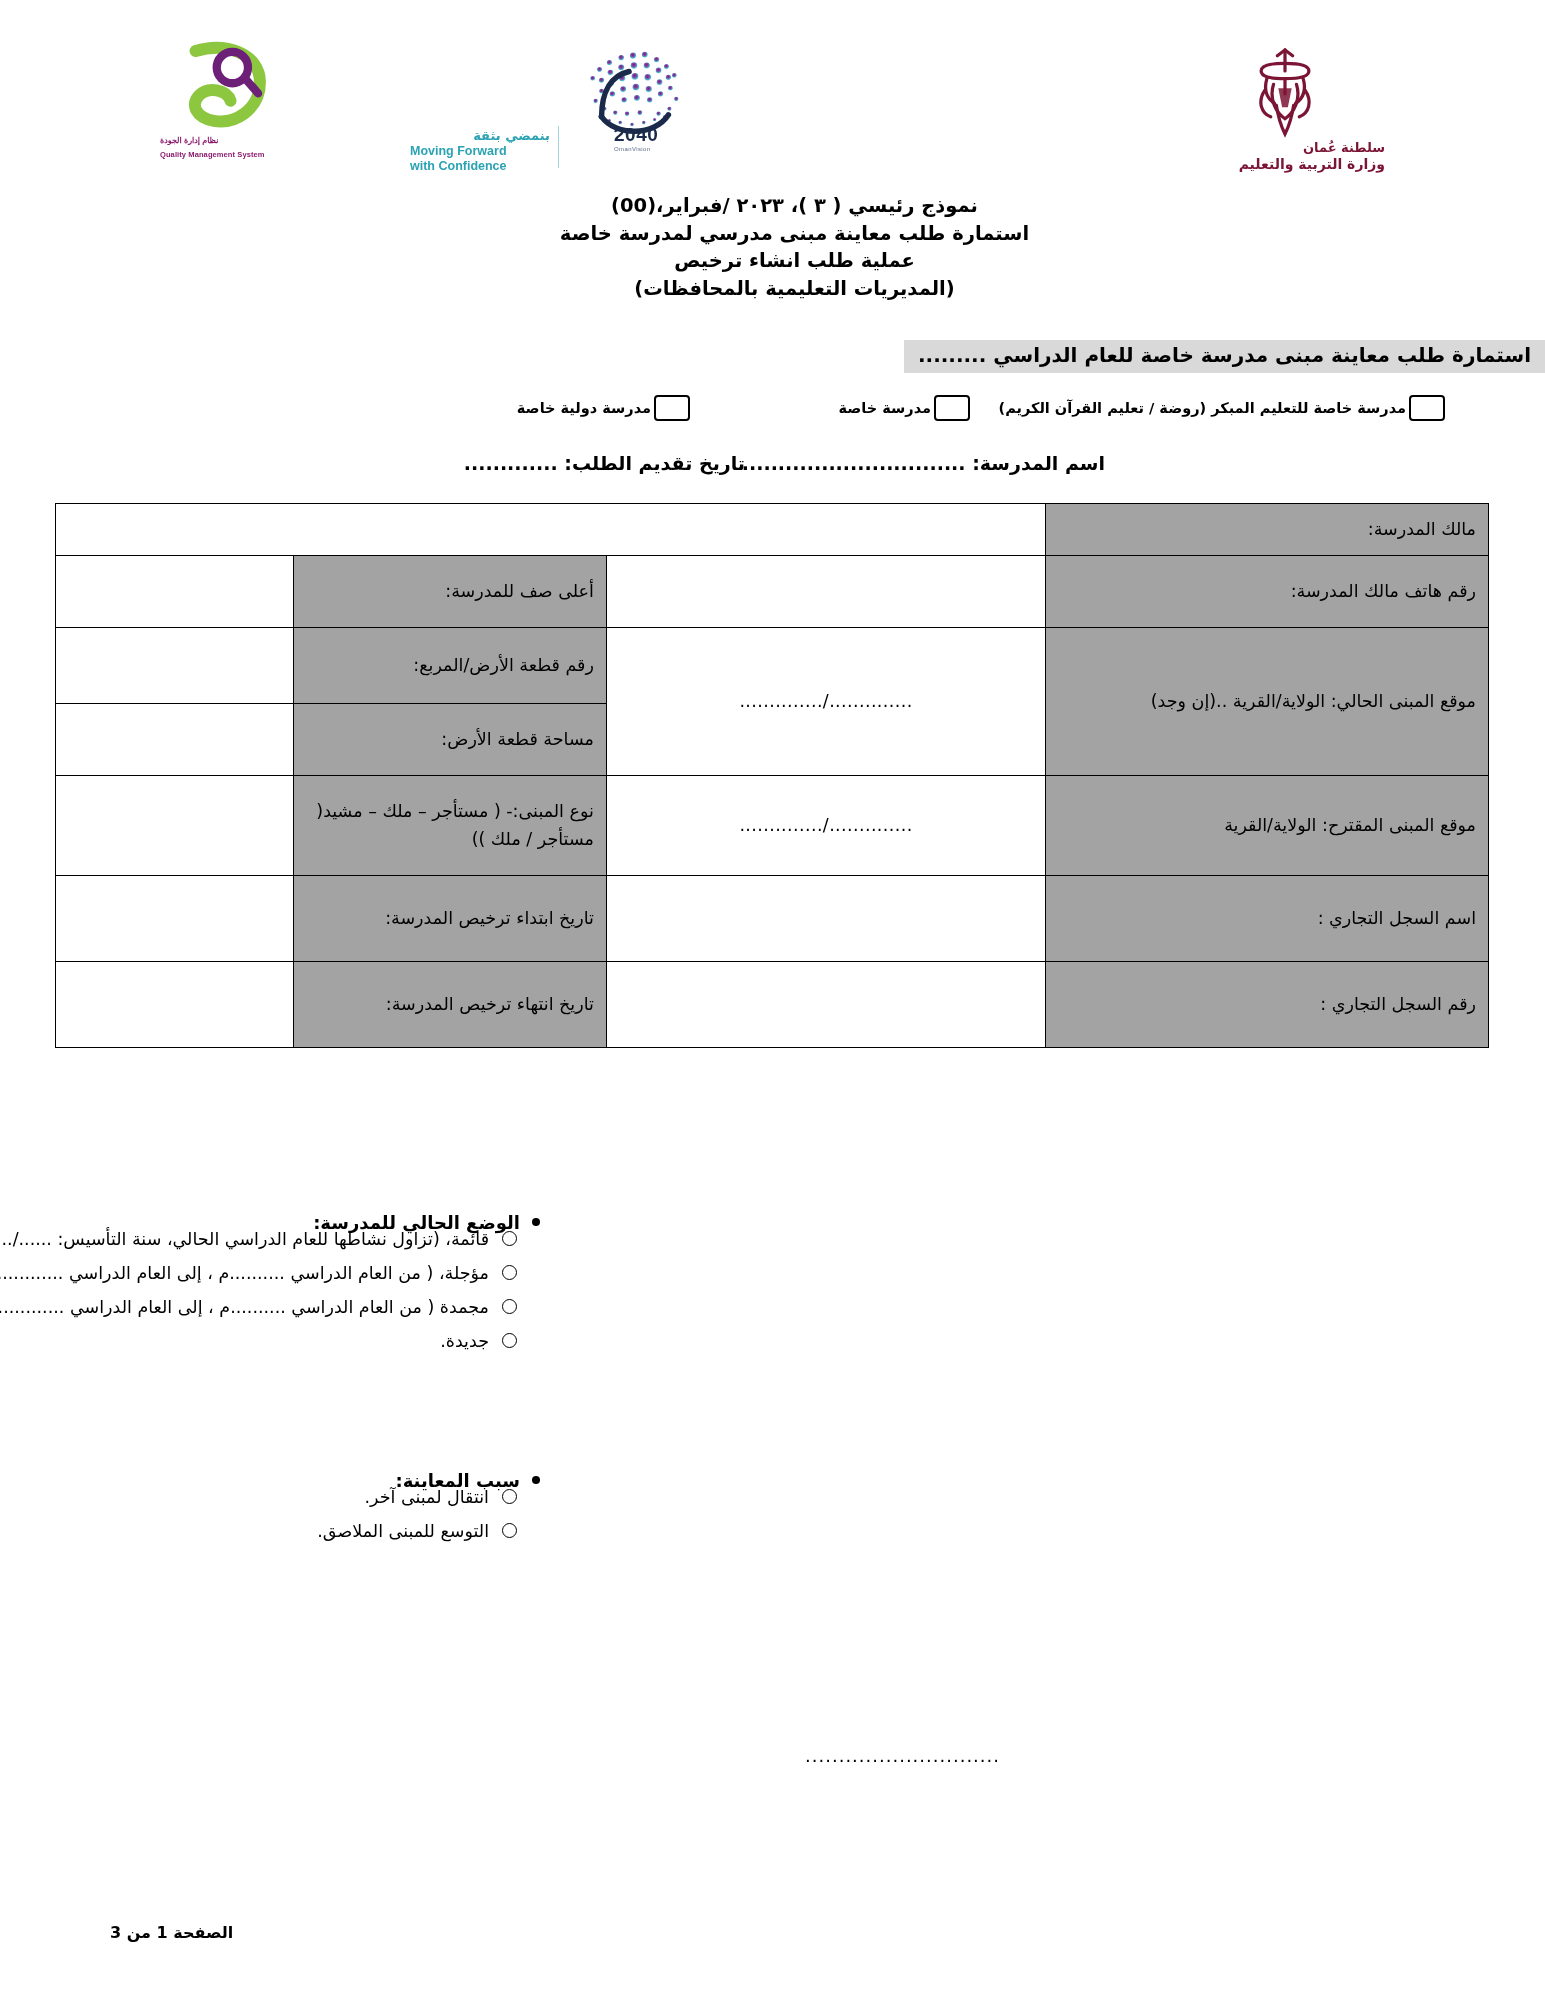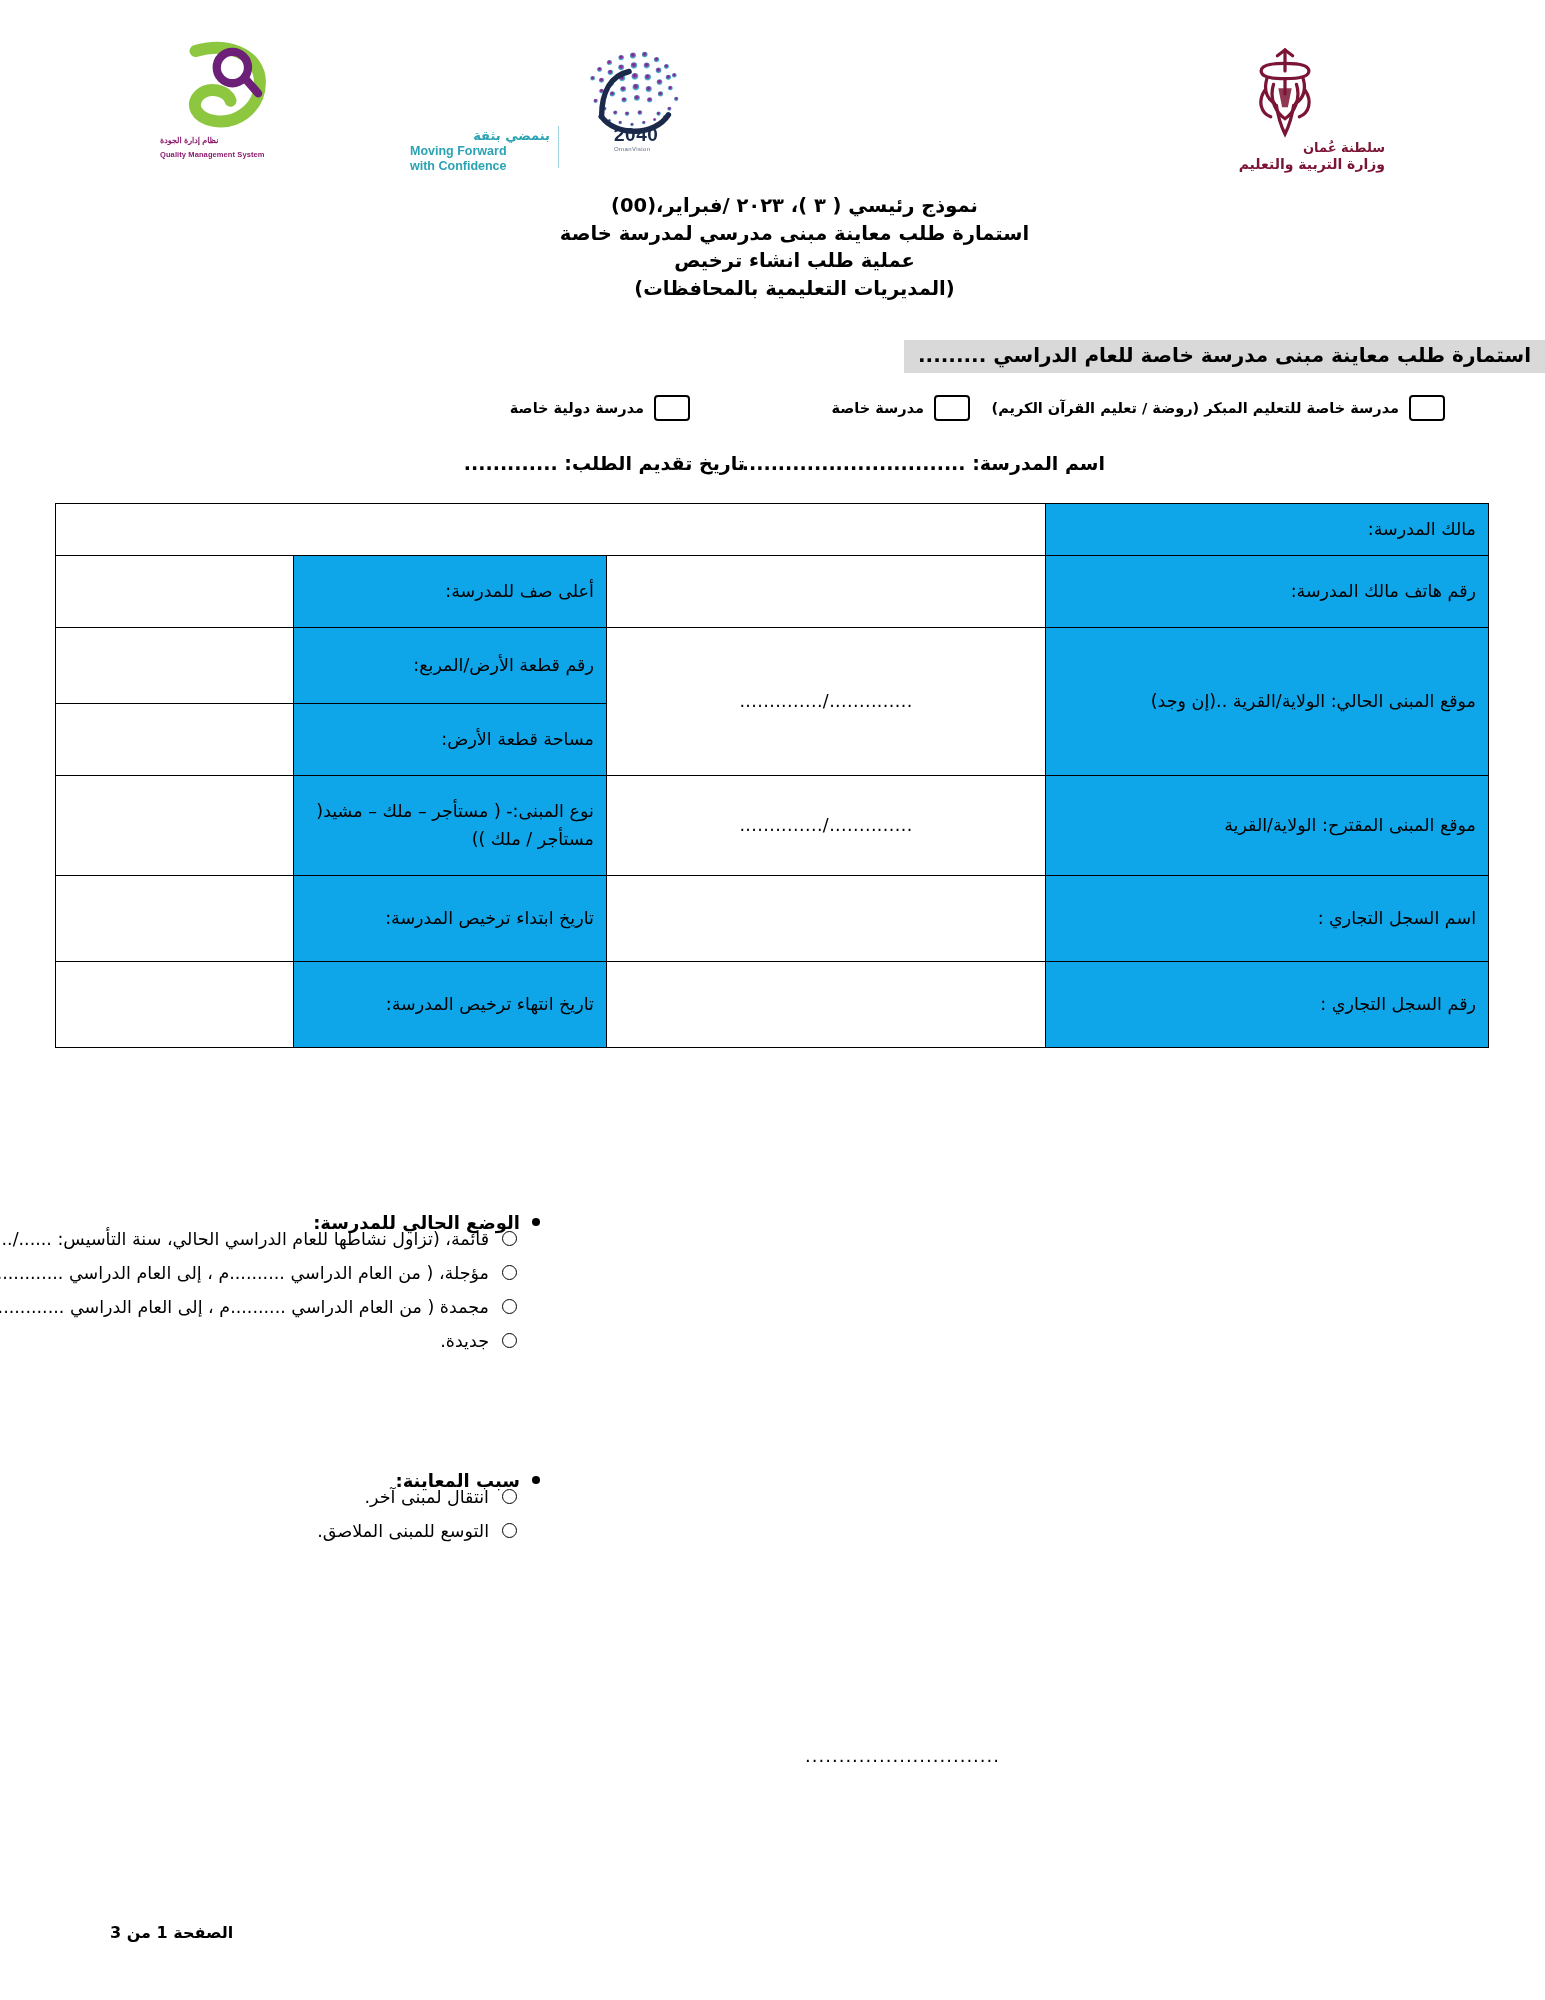--- a/index.html
+++ b/index.html
@@ -157,21 +157,21 @@
   
   .types-row {
     position: absolute;
     top: 393px; left: 185px; right: 100px;
     height: 40px;
   }
   .type-item {
     position: absolute;
     display: flex;
     align-items: center;
-    gap: 10px;
+    gap: 3px;
     font-family: "DejaVu Sans", sans-serif;
     font-size: 14.5px;
     font-weight: bold;
     white-space: nowrap;
     color: #000;
   }
   .type-item.t1 { right: 0px;  top: 2px; }
   .type-item.t2 { right: 475px; top: 2px; }
   .type-item.t3 { right: 755px; top: 2px; }
   .chk {
@@ -216,21 +216,21 @@
     border: 1.6px solid #000;
     padding: 9px 12px;
     font-family: "DejaVu Sans", sans-serif;
     font-size: 17.5px;
     font-weight: normal;
     color: #000;
     vertical-align: middle;
     line-height: 1.55;
   }
   .cell-label {
-    background: #0ea5e9;
+    background: #a3a3a3;
     text-align: right;
   }
   .cell-value {
     background: #ffffff;
     text-align: center;
   }
   .cell-blank {
     background: #ffffff;
   }
   .col-a { width: 365px; }  

